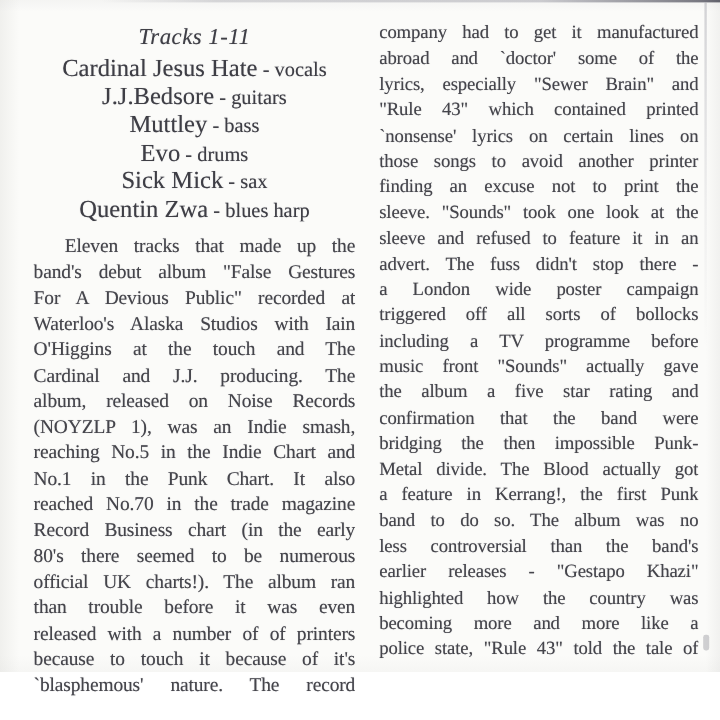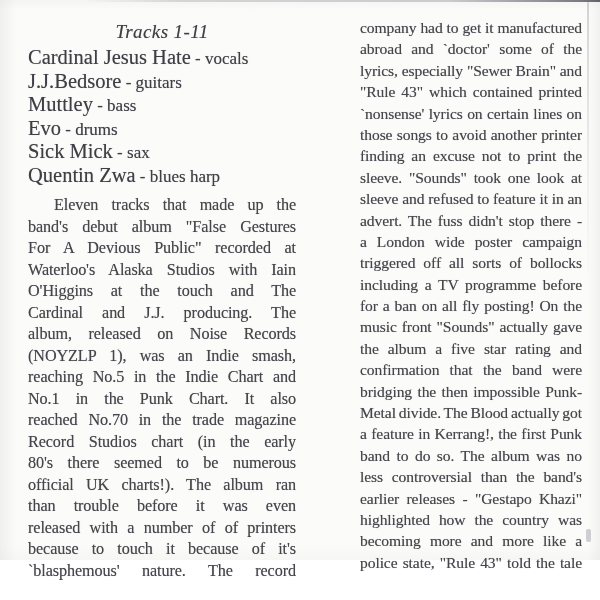--- a/index.html
+++ b/index.html
@@ -66,39 +66,40 @@
     margin-top: 21px;
     font-size: 19px;
     line-height: 22px;
     font-style: italic;
     text-align: center;
     color: #3f3f46;
     letter-spacing: 0.4px;
   }
   .members { margin-top: 3px; }
   .member {
+    text-align: center;
     line-height: 23.5px;
     height: 23.5px;
     color: #3e3e45;
     white-space: nowrap;
   }
   .member-name { font-size: 20.5px; }
   .member-sep, .member-role { font-size: 17px; }
 
   .col-left .para  { margin-top: 8px;  font-size: 16.2px; line-height: 21.5px; }
   .col-right .para { margin-top: 17px; font-size: 15.6px; line-height: 21.4px; }
   .jline {
     text-align: justify;
     text-align-last: justify;
     word-spacing: -1.2px;
     letter-spacing: -0.1px;
     height: 21.5px;
     overflow: hidden;
   }
-  .col-right .jline { height: 21.4px; margin-left: 44px; }
+  .col-right .jline { height: 21.4px; }
   .indent-first .jline:first-child { text-indent: 26px; }
 </style>
 </head>
 <body>
 
 <div class="page">
   <div class="top-edge"></div>
   <div class="right-streak"></div>
   <div class="corner-mark"></div>
 
@@ -121,21 +122,21 @@
           <div class="jline">band's debut album "False Gestures</div>
           <div class="jline">For A Devious Public" recorded at</div>
           <div class="jline">Waterloo's Alaska Studios with Iain</div>
           <div class="jline">O'Higgins at the touch and The</div>
           <div class="jline">Cardinal and J.J. producing. The</div>
           <div class="jline">album, released on Noise Records</div>
           <div class="jline">(NOYZLP 1), was an Indie smash,</div>
           <div class="jline">reaching No.5 in the Indie Chart and</div>
           <div class="jline">No.1 in the Punk Chart. It also</div>
           <div class="jline">reached No.70 in the trade magazine</div>
-          <div class="jline">Record Studios chart (in the early</div>
+          <div class="jline">Record Business chart (in the early</div>
           <div class="jline">80's there seemed to be numerous</div>
           <div class="jline">official UK charts!). The album ran</div>
           <div class="jline">than trouble before it was even</div>
           <div class="jline">released with a number of of printers</div>
           <div class="jline">because to touch it because of it's</div>
           <div class="jline">`blasphemous' nature. The record</div>
         </div>
     </div>
 
     <div class="col-right">
@@ -146,21 +147,20 @@
           <div class="jline">"Rule 43" which contained printed</div>
           <div class="jline">`nonsense' lyrics on certain lines on</div>
           <div class="jline">those songs to avoid another printer</div>
           <div class="jline">finding an excuse not to print the</div>
           <div class="jline">sleeve. "Sounds" took one look at the</div>
           <div class="jline">sleeve and refused to feature it in an</div>
           <div class="jline">advert. The fuss didn't stop there -</div>
           <div class="jline">a London wide poster campaign</div>
           <div class="jline">triggered off all sorts of bollocks</div>
           <div class="jline">including a TV programme before</div>
-          <div class="jline">for a ban on all fly posting! On the</div>
           <div class="jline">music front "Sounds" actually gave</div>
           <div class="jline">the album a five star rating and</div>
           <div class="jline">confirmation that the band were</div>
           <div class="jline">bridging the then impossible Punk-</div>
           <div class="jline">Metal divide. The Blood actually got</div>
           <div class="jline">a feature in Kerrang!, the first Punk</div>
           <div class="jline">band to do so. The album was no</div>
           <div class="jline">less controversial than the band's</div>
           <div class="jline">earlier releases - "Gestapo Khazi"</div>
           <div class="jline">highlighted how the country was</div>

